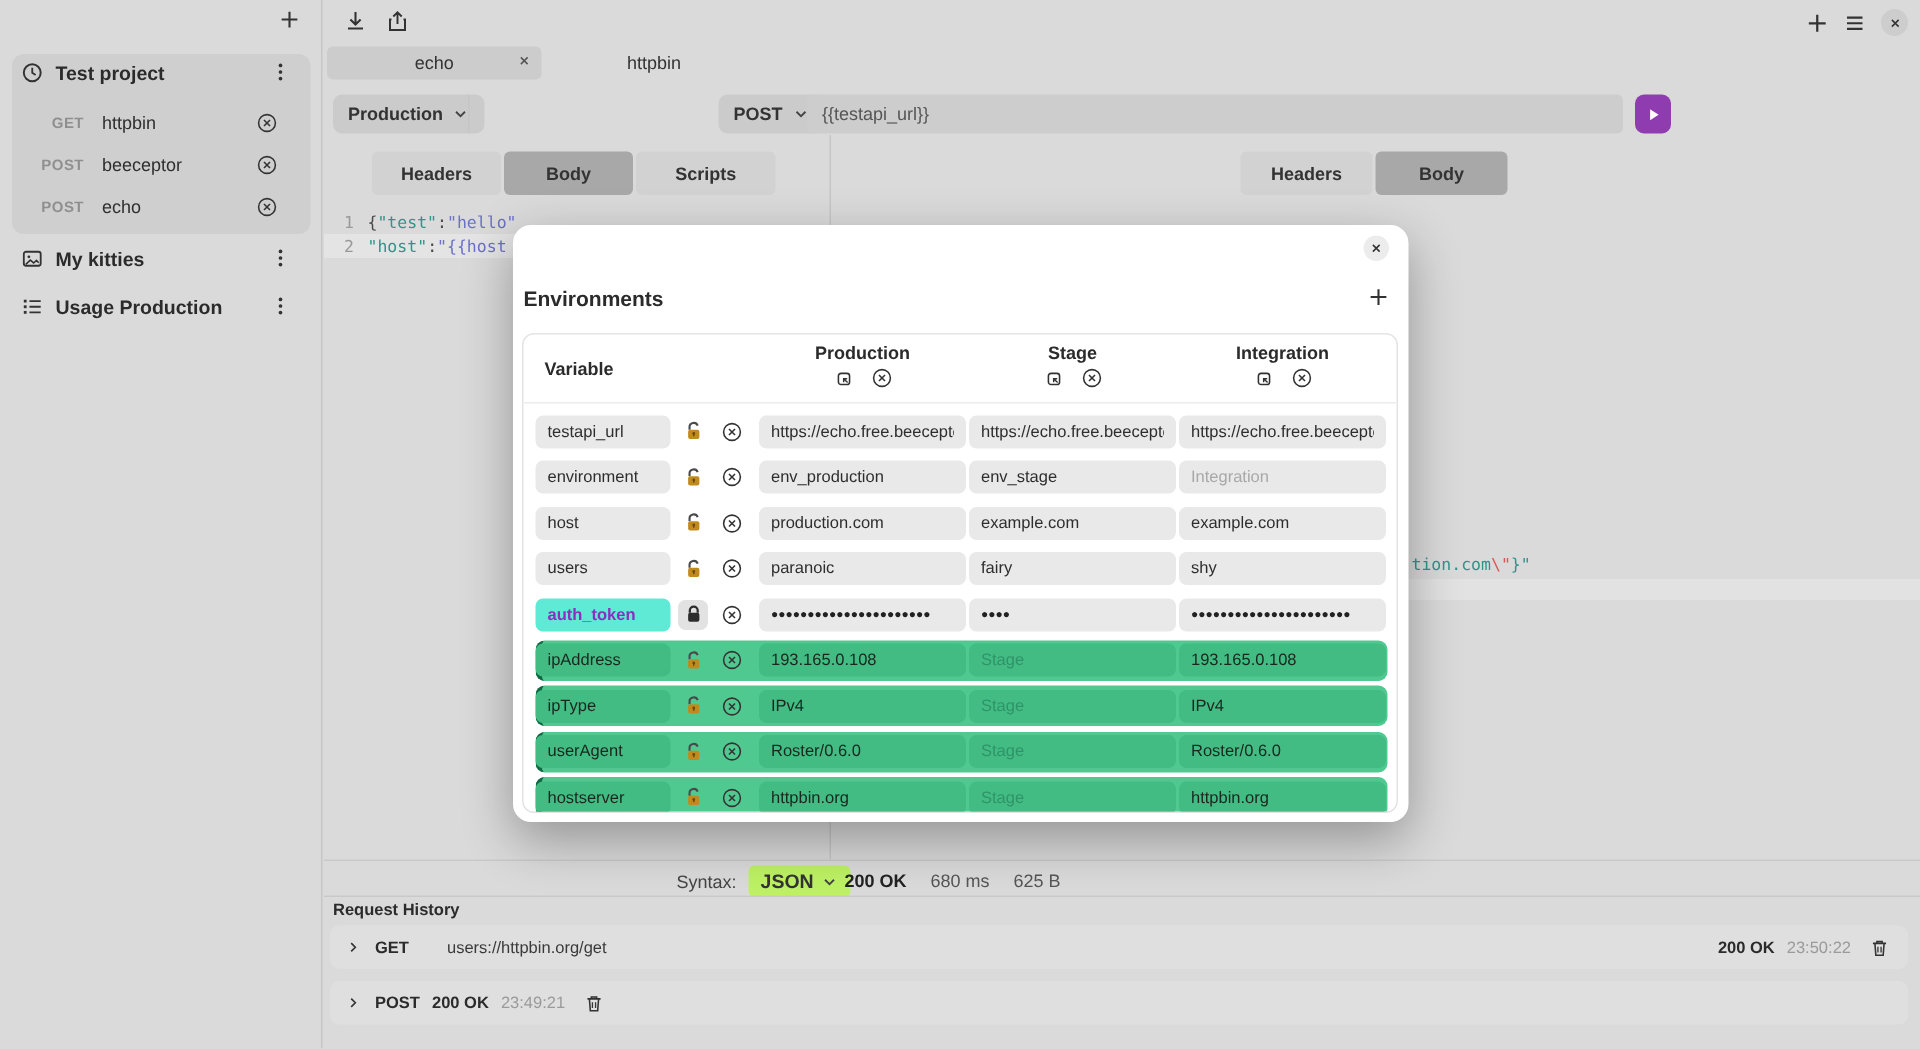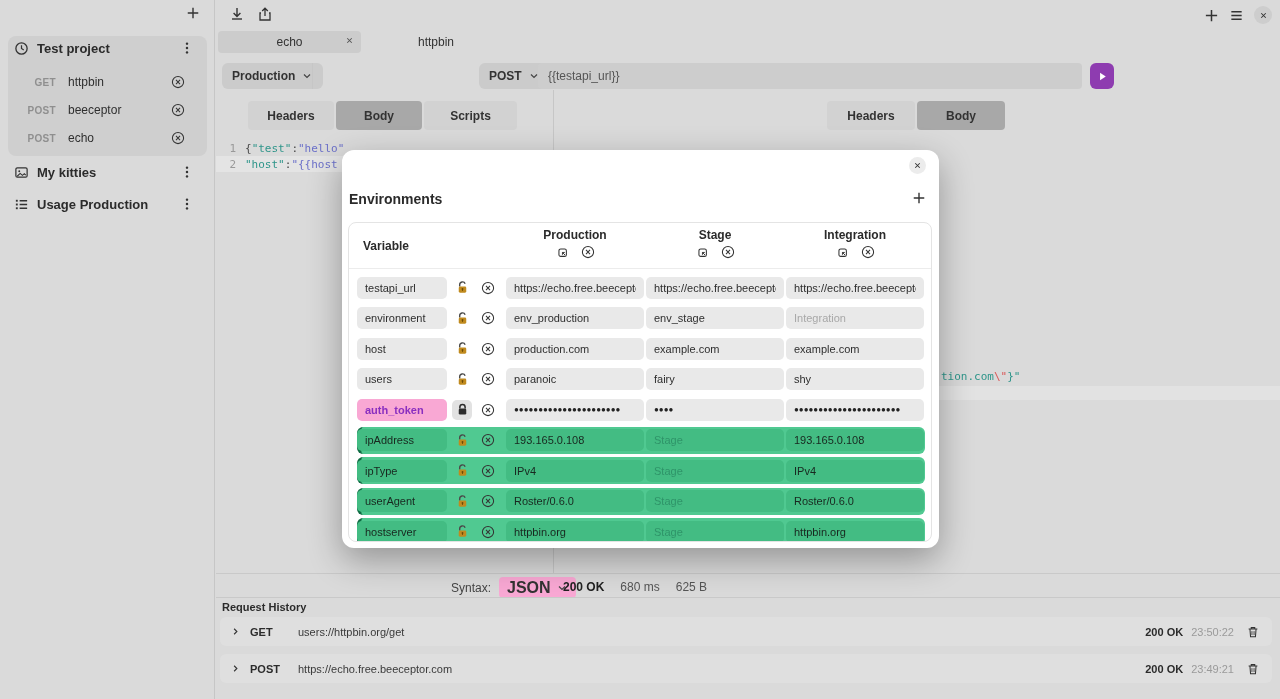--- a/index.html
+++ b/index.html
@@ -65,22 +65,22 @@
   .c-key { color:#2e958a; } .c-val { color:#6b70c9; } .c-p { color:#4a4a4a; } .c-red { color:#d95757; }
 
   
   #resp-frag { position:absolute; left:941px; top:370px; font-family:"DejaVu Sans Mono",monospace; font-size:11px; }
   #resp-sel { position:absolute; left:554px; top:386px; width:726px; height:14px; background:#e2e2e2; }
 
   
   #statusbar-top { left:216px; top:573px; width:1064px; }
   .syntax-wrap { position:absolute; left:451px; top:577px; display:flex; align-items:center; gap:8px; }
   .syntax-label { font-size:12px; color:#444; }
-  .syntax-pill { height:21px; padding:0 8px; border-radius:4px; background:#f9a8d4; display:flex; align-items:center; gap:5px;
-                 font-size:16px; font-weight:bold; color:#333; }
+  .syntax-pill { height:21px; padding:0 8px; border-radius:4px; background:#bef264; display:flex; align-items:center; gap:5px;
+                 font-size:13px; font-weight:bold; color:#333; }
   .resp-stats { position:absolute; left:563px; top:580px; display:flex; gap:16px; font-size:12px; color:#555; }
   .resp-stats .code { font-weight:bold; color:#222; }
 
   
   #history-top { left:216px; top:597px; width:1064px; }
   #history-title { position:absolute; left:222px; top:601px; font-size:11px; font-weight:bold; }
   .hist-row { position:absolute; left:220px; width:1052px; height:29px; background:#dfdfdf; border-radius:6px;
               display:flex; align-items:center; font-size:11px; }
   .hist-chev { margin-left:10px; }
   .hist-method { font-weight:bold; margin-left:9px; width:38px; }
@@ -109,21 +109,21 @@
   .env-row { position:relative; height:27px; margin:0 6px 3.5px 6px; }
   .green-bg { position:absolute; left:2px; top:0; right:0; bottom:0; background:#50c991; border-left:4px solid #0d6b42;
               border-radius:6px; }
   .fld { position:absolute; top:2.5px; height:22px; border:none; border-radius:5px; background:#e9e9e9; font-size:11px;
          color:#2e2e2e; padding:0 8px; font-family:"Liberation Sans",sans-serif; }
   .fld::placeholder { color:#a8a8a8; }
   .env-row.green .fld { background:#43bc83; color:#18271f; }
   .env-row.green .fld::placeholder { color:#2f9469; }
   .fld.masked { font-size:8px; letter-spacing:0; font-weight:bold; color:#222; }
   .fld-name { left:2px; width:90px; }
-  .env-row.auth .fld-name { background:#f9a8d4; color:#8a2fc0; font-weight:bold; }
+  .env-row.auth .fld-name { background:#5eead4; color:#8a2fc0; font-weight:bold; }
   .row-ico { position:absolute; top:3.5px; width:20px; height:20px; display:flex; align-items:center; justify-content:center; }
   .ico-lock { left:97px; }
   .env-row.auth .ico-lock { background:#e2e2e2; border-radius:5px; }
   .ico-del { left:123px; }
   .fld-v0 { left:151px; width:138px; }
   .fld-v1 { left:291px; width:138px; }
   .fld-v2 { left:431px; width:138px; }
 </style>
 </head>
 <body>
@@ -364,21 +364,20 @@
           </svg>
         </span>
      </div>
       <div class="hist-row" style="top:654px">
        <span class="ico hist-chev">
           <svg width="11" height="11" viewBox="0 0 16 16">
             <path d="M6 4l4 4-4 4" stroke="#333" stroke-width="1.6" fill="none"></path>
           </svg>
         </span>
        <span class="hist-method">POST</span>
-       <span class="hist-url">https://echo.free.beeceptor.com</span>
        <span class="hist-status">200 OK</span>
        <span class="hist-time">23:49:21</span>
        <span class="ico hist-trash">
           <svg width="14" height="14" viewBox="0 0 16 16">
             <path d="M3 4.5h10M6 4.5V3h4v1.5M4.5 4.5l.7 9h5.6l.7-9" stroke="#333" stroke-width="1.2" fill="none"></path>
             <path d="M6.8 7v4.5M9.2 7v4.5" stroke="#333" stroke-width="1"></path>
           </svg>
         </span>
      </div>
     </div>

